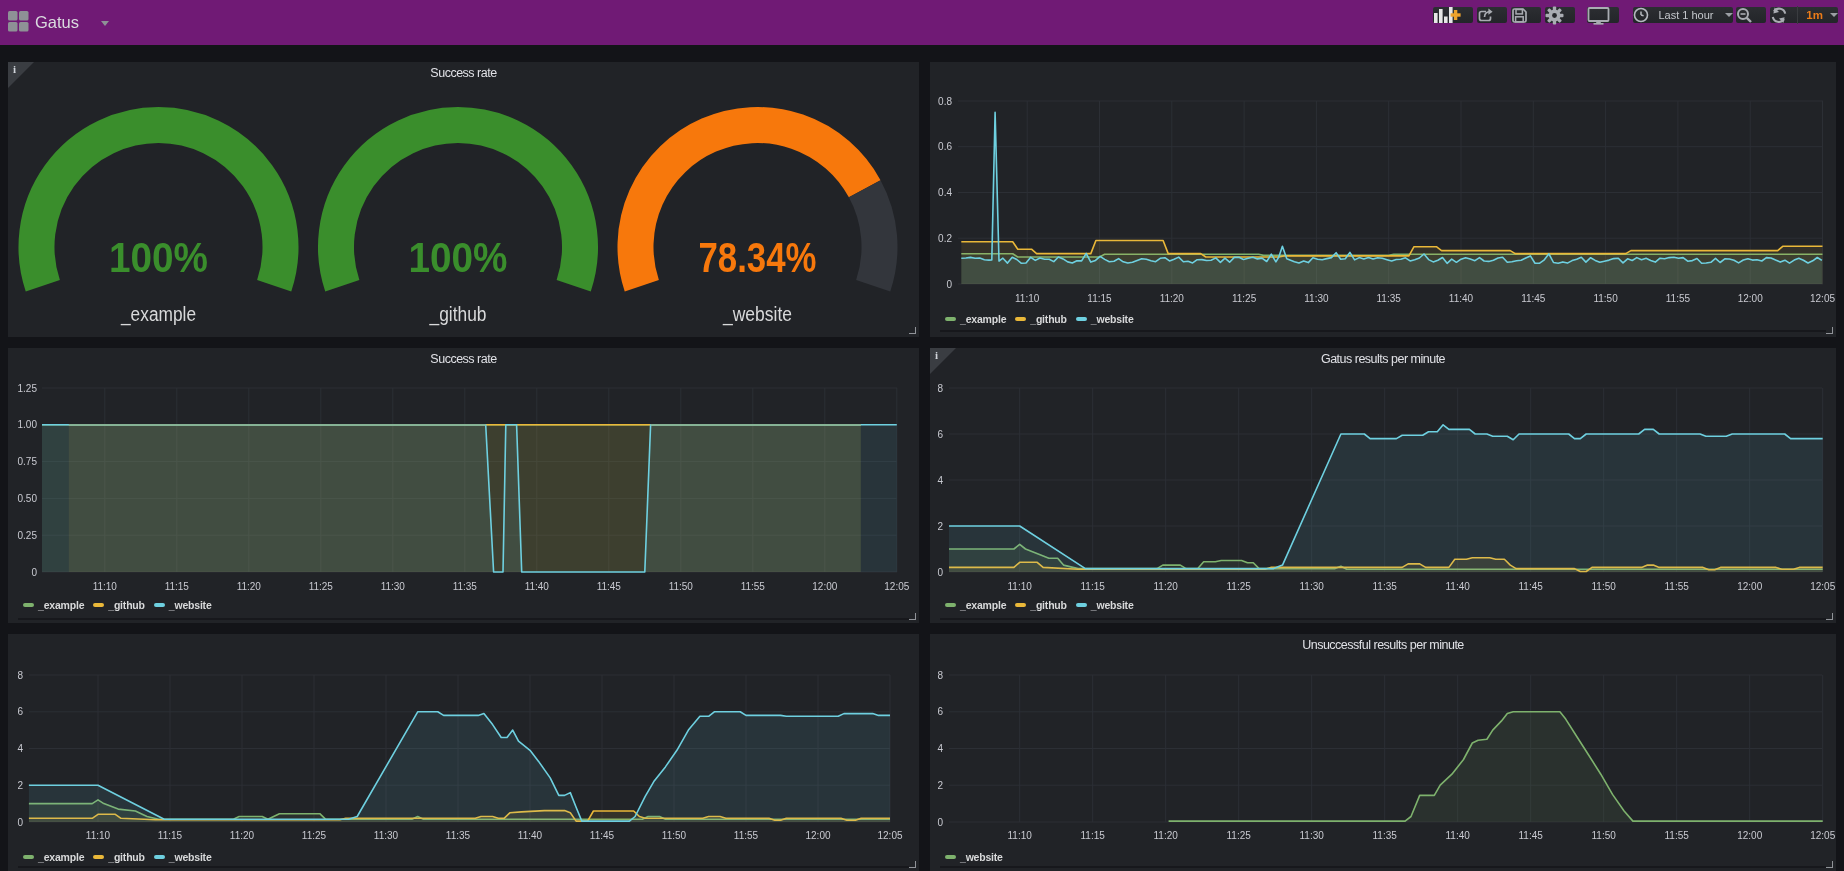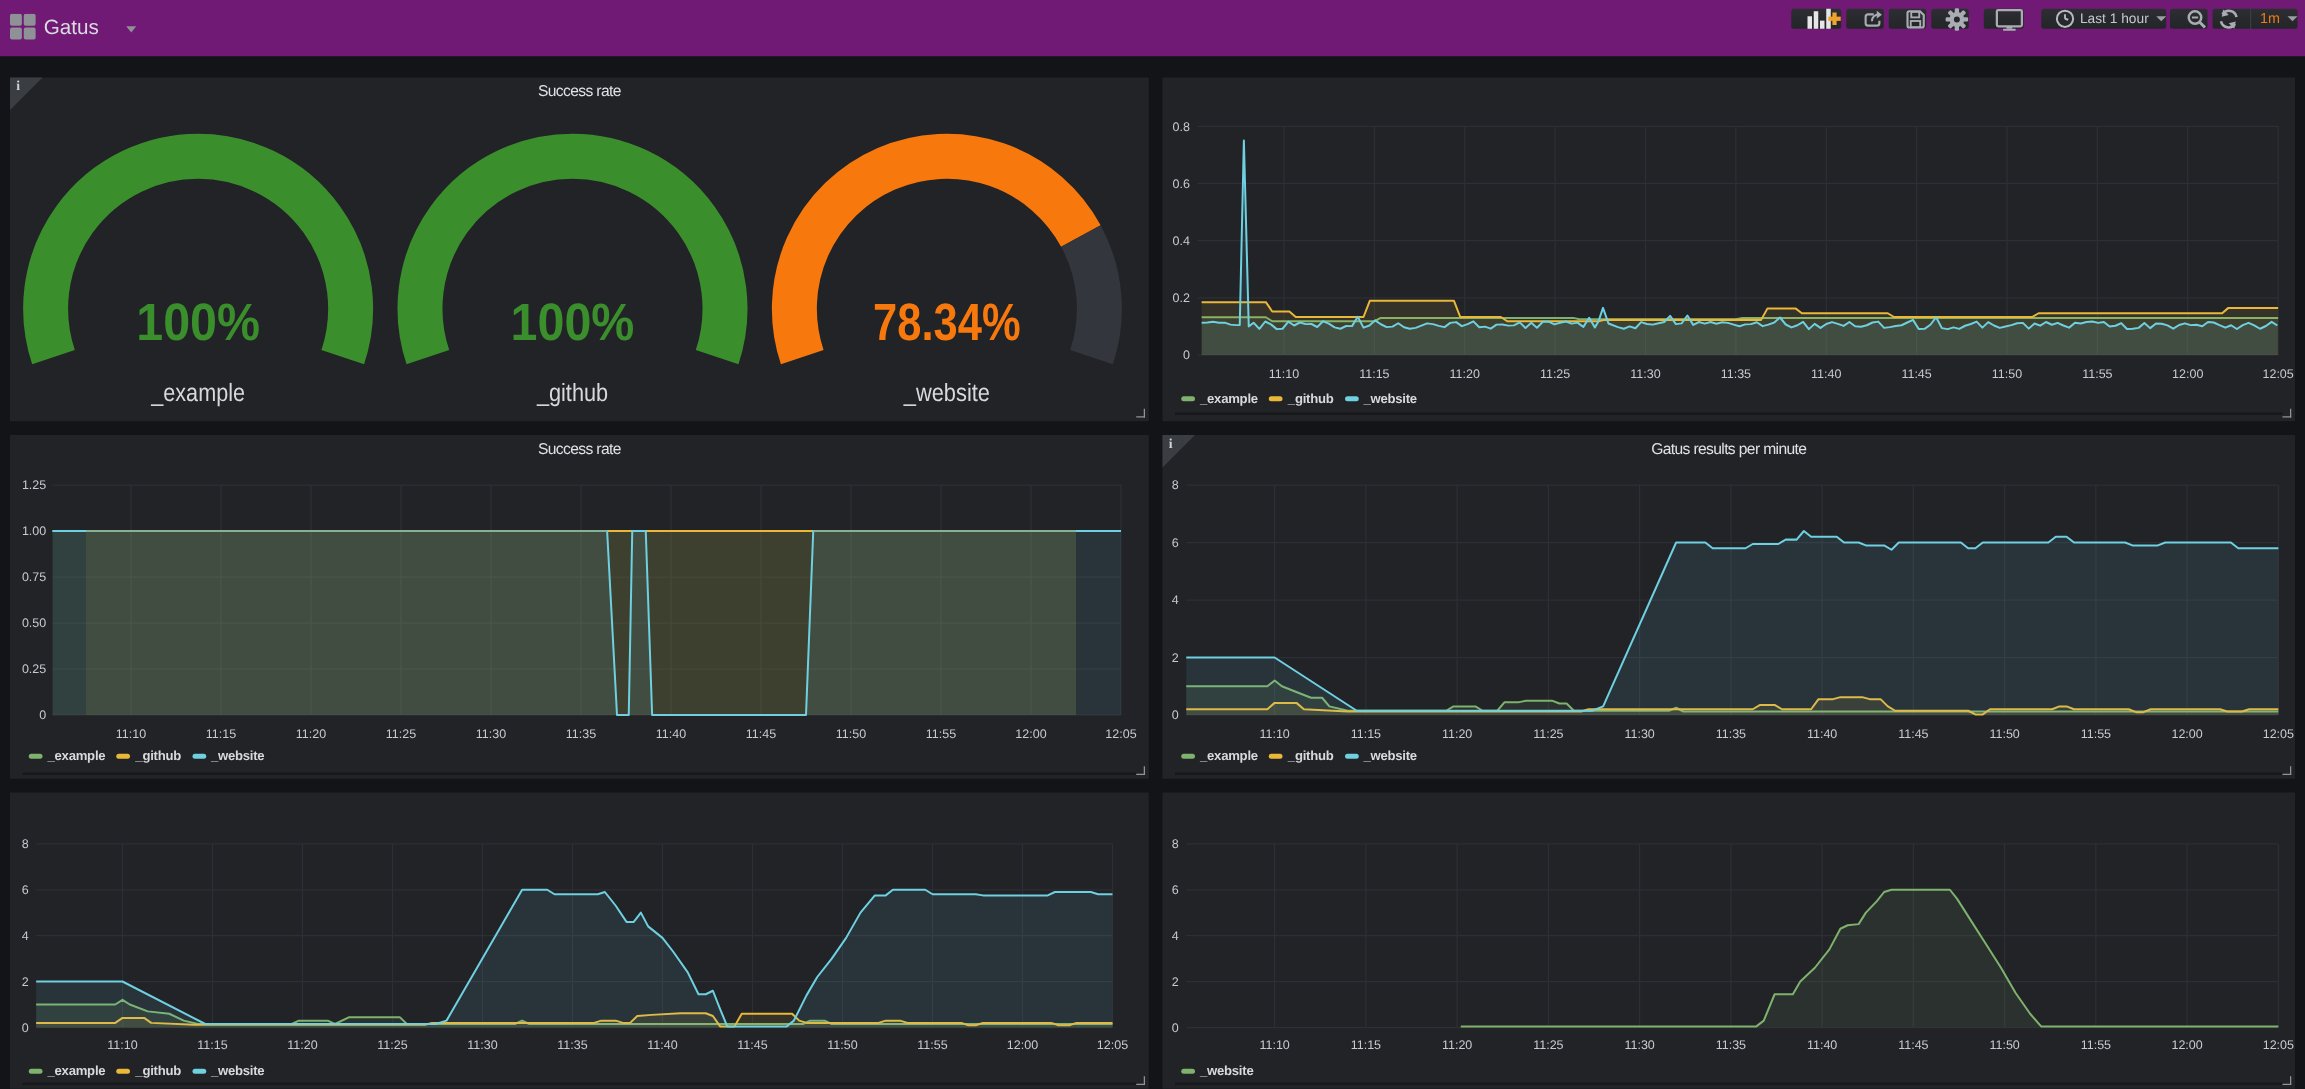--- a/index.html
+++ b/index.html
@@ -1,17 +1,17 @@
 <!DOCTYPE html>
 <html><head><meta charset="utf-8"><style>
 html,body{margin:0;padding:0;background:#131418;width:1844px;height:871px;overflow:hidden}
 *{box-sizing:border-box}
 body{font-family:"Liberation Sans",sans-serif}
 .nav{position:absolute;left:0;top:0;width:1844px;height:45px;background:#701a75}
-.btn{position:absolute;top:7px;height:16px;background:linear-gradient(180deg,#2c2e32,#232529);border-radius:2px;display:flex;align-items:center;justify-content:flex-end}
+.btn{position:absolute;top:7px;height:16px;background:linear-gradient(180deg,#2c2e32,#232529);border-radius:2px;display:flex;align-items:center;justify-content:space-between}
 .caret{position:absolute;width:0;height:0;border-left:4.5px solid transparent;border-right:4.5px solid transparent;border-top:5px solid #8e9196}
 .caret2{width:0;height:0;border-left:4px solid transparent;border-right:4px solid transparent;border-top:4.5px solid #9b9ea4;margin-left:6px}
 .panel{position:absolute;background:#212327}
 .ptitle{position:absolute;left:0;top:4px;width:100%;text-align:center;font-size:12.5px;font-weight:400;letter-spacing:-0.5px;color:#e0e1e6}
 .legend{position:absolute;display:flex;align-items:center;font-size:10.5px;font-weight:700;letter-spacing:-0.2px;color:#d8d9da;white-space:nowrap}
 .lic{width:11px;height:4px;border-radius:2px;margin-right:4px;flex:none}
 .ln{margin-right:9px}
 .icorner{position:absolute;left:0;top:0;width:0;height:0;border-top:26px solid #3a3d42;border-right:26px solid transparent}
 .itext{position:absolute;left:5px;top:1px;font-size:11px;font-weight:700;font-family:"Liberation Serif",serif;color:#d0d4da}
 .rsz{position:absolute;right:3px;bottom:3px;width:7px;height:7px;border-right:1.5px solid #909398;border-bottom:1.5px solid #909398}
@@ -89,21 +89,21 @@
       </svg>
     </div>
     <div class="btn" style="left:1770px;width:68px">
       <svg width="18" height="17">
         <path d="M15.2,6.6 A6.2,6.2 0 0 0 4.0,4.4" fill="none" stroke="#a9acb2" stroke-width="2.1"></path>
         <path d="M4.6,0.6 L3.4,6.4 L9.0,5.0 Z" fill="#a9acb2"></path>
         <path d="M2.8,10.0 A6.2,6.2 0 0 0 14.0,12.2" fill="none" stroke="#a9acb2" stroke-width="2.1"></path>
         <path d="M13.4,16.0 L14.6,10.2 L9.0,11.6 Z" fill="#a9acb2"></path>
       </svg>
       <div style="width:1px;height:18px;background:#3a3c40;margin:0 7px 0 8px"></div>
-      <span style="color:#eb7b18;font-size:11.5px;font-weight:400">1m</span>
+      <span style="color:#eb7b18;font-size:11.5px;font-weight:700">1m</span>
       <span class="caret2"></span>
     </div>
   </div>
 <div class="panel" style="left:8px;top:62px;width:911px;height:275px">
     <div class="icorner"></div>
     <div class="itext">i</div>
     <svg width="911" height="275" style="position:absolute;left:0;top:0">
       <path d="M34.80,223.71 A122,122 0 1 1 266.20,223.71" stroke="#3a8e2c" stroke-width="36" fill="none"></path>
       <text x="150.5" y="209.7" text-anchor="middle" font-size="42" font-weight="700" fill="#3a8e2c" textLength="99" lengthAdjust="spacingAndGlyphs">100%</text>
       <text x="150.5" y="258.5" text-anchor="middle" font-size="20" fill="#d8d9da" textLength="75" lengthAdjust="spacingAndGlyphs">_example</text>
@@ -375,17 +375,18 @@
       <line x1="746.7" y1="41" x2="746.7" y2="188" stroke="#2c2f35" stroke-width="1"></line>
       <text x="746.7" y="205" text-anchor="middle" font-size="10" fill="#c9cad1">11:55</text>
       <line x1="819.7" y1="41" x2="819.7" y2="188" stroke="#2c2f35" stroke-width="1"></line>
       <text x="819.7" y="205" text-anchor="middle" font-size="10" fill="#c9cad1">12:00</text>
       <line x1="892.7" y1="41" x2="892.7" y2="188" stroke="#2c2f35" stroke-width="1"></line>
       <text x="892.7" y="205" text-anchor="middle" font-size="10" fill="#c9cad1">12:05</text>
       <path d="M238.6,187.1 L475.1,187.1 L481.0,182.5 L489.7,161.4 L504.3,161.4 L510.2,151.2 L521.9,140.2 L533.5,125.5 L542.3,109.0 L548.1,106.2 L556.9,105.3 L562.7,96.1 L571.5,86.9 L577.3,79.6 L583.2,77.8 L629.9,77.8 L635.7,85.1 L647.4,103.5 L659.1,121.8 L670.8,140.2 L682.5,160.4 L694.1,177.0 L702.9,187.1 L892.7,187.1 L892.7,188 L238.6,188 Z" fill="#7EB26D" fill-opacity="0.1" stroke="none"></path>
       <path d="M238.6,187.1 L475.1,187.1 L481.0,182.5 L489.7,161.4 L504.3,161.4 L510.2,151.2 L521.9,140.2 L533.5,125.5 L542.3,109.0 L548.1,106.2 L556.9,105.3 L562.7,96.1 L571.5,86.9 L577.3,79.6 L583.2,77.8 L629.9,77.8 L635.7,85.1 L647.4,103.5 L659.1,121.8 L670.8,140.2 L682.5,160.4 L694.1,177.0 L702.9,187.1 L892.7,187.1" fill="none" stroke="#7EB26D" stroke-width="1.6" stroke-linejoin="round"></path>
       <line x1="10" y1="233" x2="896" y2="233" stroke="#17181c" stroke-width="2"></line>
     </svg>
+    <div class="ptitle">Unsuccessful results per minute</div>
     <div class="legend" style="left:15px;top:217px">
       <span class="lic" style="background:#7EB26D"></span>
       <span class="ln">_website</span>
     </div>
     <div class="rsz"></div>
   </div>
 </body></html>

